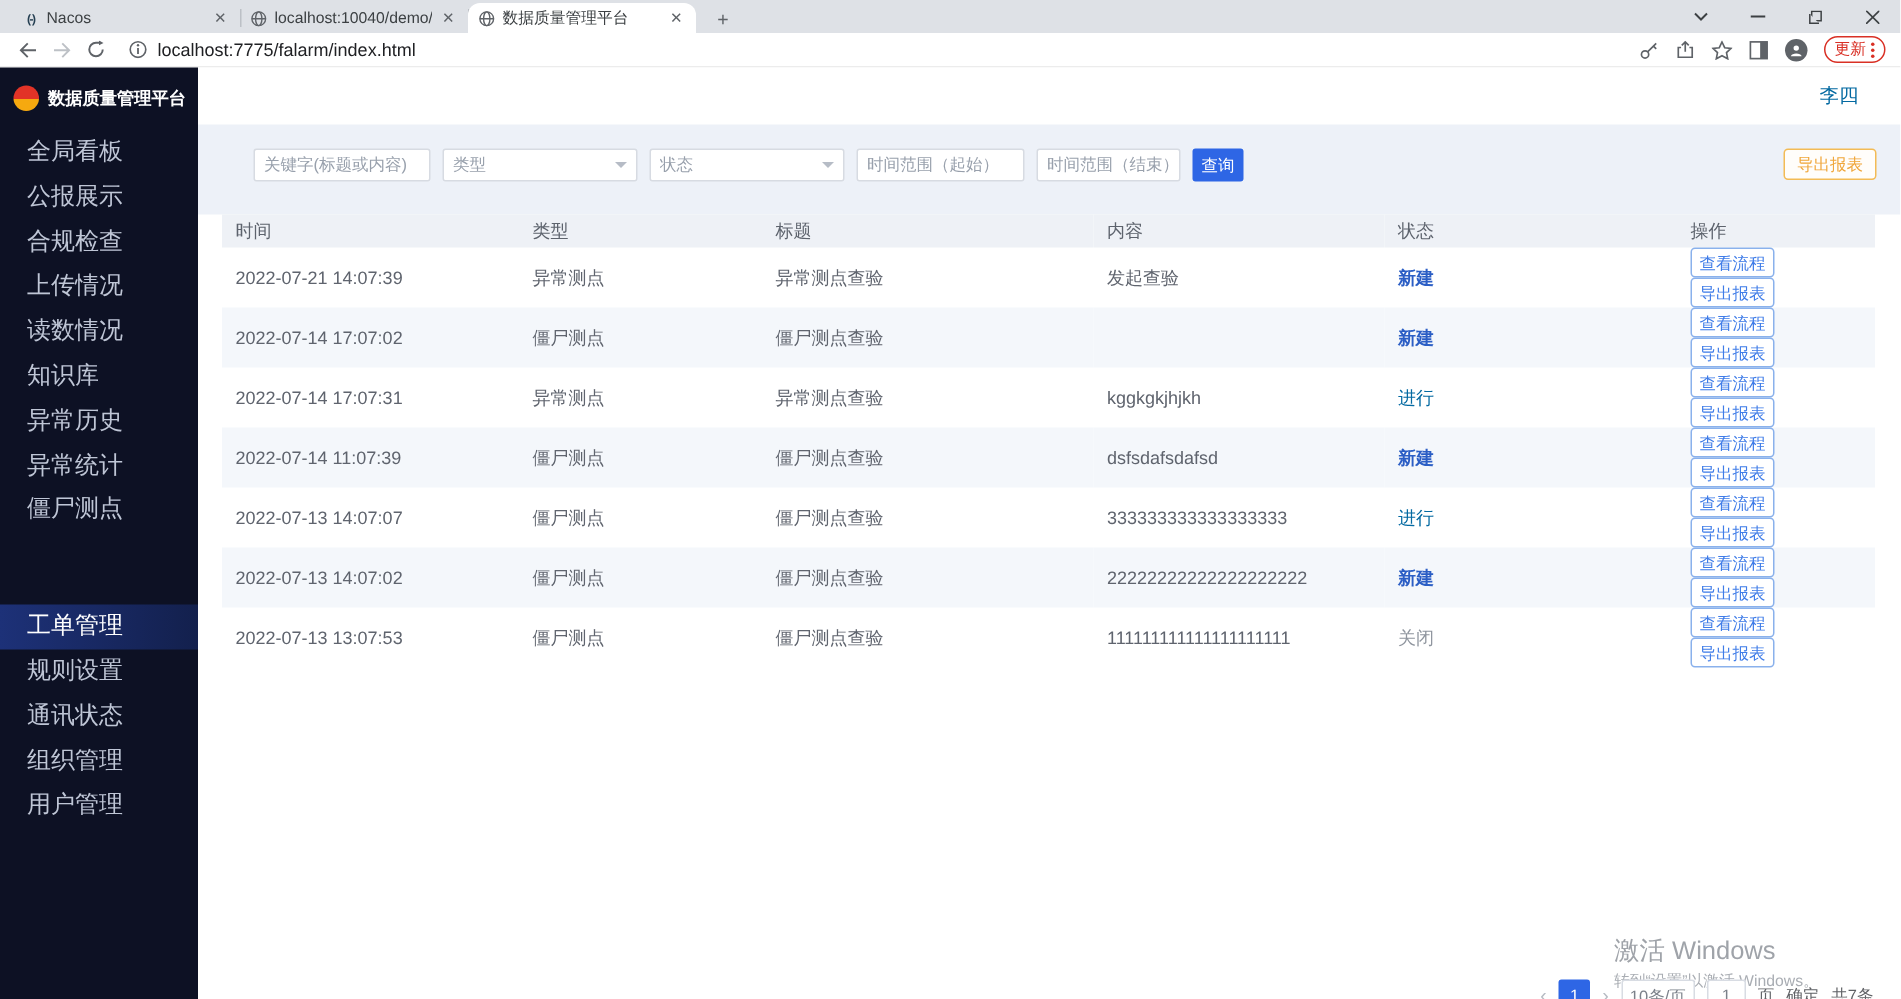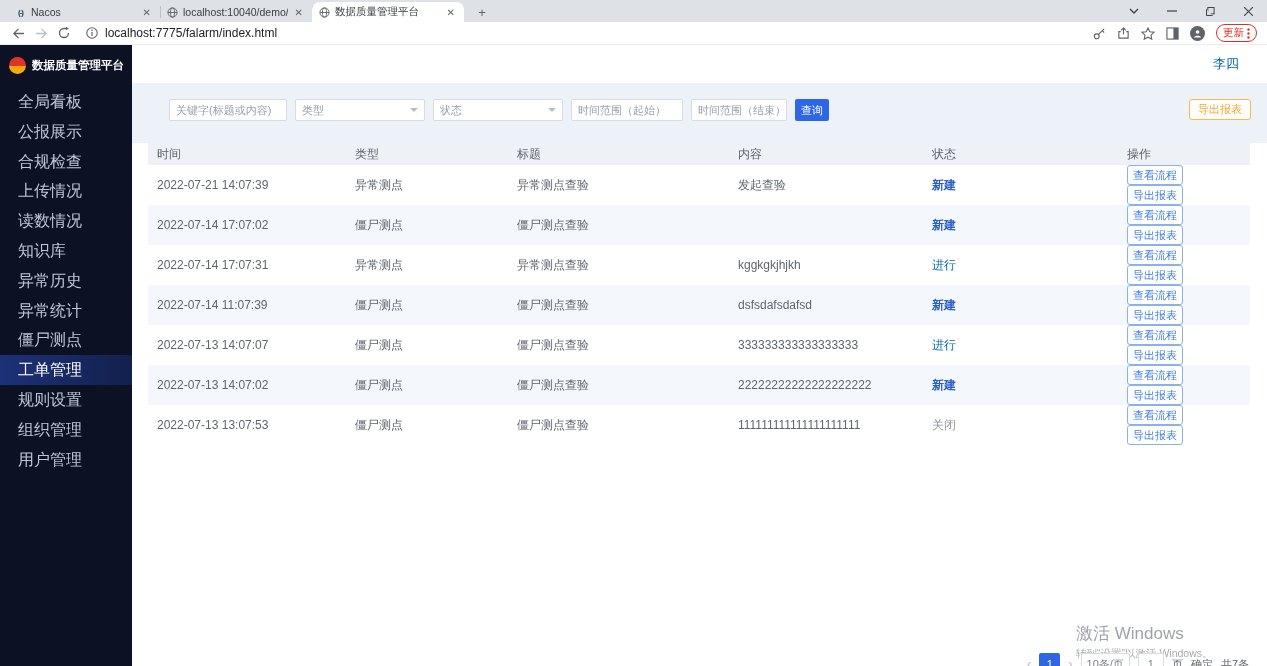--- a/index.html
+++ b/index.html
@@ -28,21 +28,21 @@
   .avatar-circle { width:15px; height:15px; border-radius:50%; background:#5f6368; display:flex; align-items:center; justify-content:center; }
   .update-pill { display:flex; align-items:center; gap:3px; border:1px solid #d93025; border-radius:999px; padding:1px 6px; color:#d93025; font-size:10.5px; }
 
   
   .sidebar { position:absolute; left:0; top:45px; width:132px; height:621px; background:#0d1124; }
   .brand { display:flex; align-items:center; gap:6px; padding:12px 8px 10px 9px; }
   .brand-logo { width:17px; height:17px; border-radius:50%; background:linear-gradient(180deg,#e23327 0 52%,#f6a90f 52% 100%); flex:0 0 17px; }
   .brand-title { color:#fff; font-size:11.5px; font-weight:bold; white-space:nowrap; }
   .menu { margin-top:3px; }
   .menu-item { height:29.8px; line-height:29.8px; padding-left:18px; font-size:16px; color:#bfc6d6; white-space:nowrap; }
-  .menu-item.active { background:linear-gradient(90deg,#1d3178,#13204d); color:#fff; }
+  .menu-item.active { background:linear-gradient(90deg,#1d3178,#13204d); color:#fff;margin-top:48px; }
 
   .topbar { position:absolute; left:132px; top:45px; right:0; height:38px; background:#fff; }
   .username { position:absolute; right:28px; top:0; line-height:38px; font-size:13px; color:#0369a1; }
 
   .filterband { position:absolute; left:132px; top:83px; right:0; height:60px; background:#edf1f8; }
   .filters { position:absolute; left:16px; top:16px; display:flex; gap:8px; align-items:center;margin-left:21px; }
   .f-input { height:22px; border:1px solid #d7dbe2; border-radius:2px; background:#fff; font-size:11px; color:#444; padding:0 6px; font-family:inherit; }
   .f-input::placeholder { color:#98a0ac; }
   .sel-wrap { position:relative; }
   .caret { position:absolute; right:7px; top:9px; width:0; height:0; border:4px solid transparent; border-top-color:#b6bcc6; }
@@ -243,20 +243,23 @@
         <span>异常统计</span>
       </div>
       <div class="menu-item">
         <span>僵尸测点</span>
       </div>
       <div class="menu-item active">
         <span>工单管理</span>
       </div>
       <div class="menu-item">
         <span>规则设置</span>
+      </div>
+      <div class="menu-item">
+        <span>通讯状态</span>
       </div>
       <div class="menu-item">
         <span>组织管理</span>
       </div>
       <div class="menu-item">
         <span>用户管理</span>
       </div>
     </div>
 </div>
 

